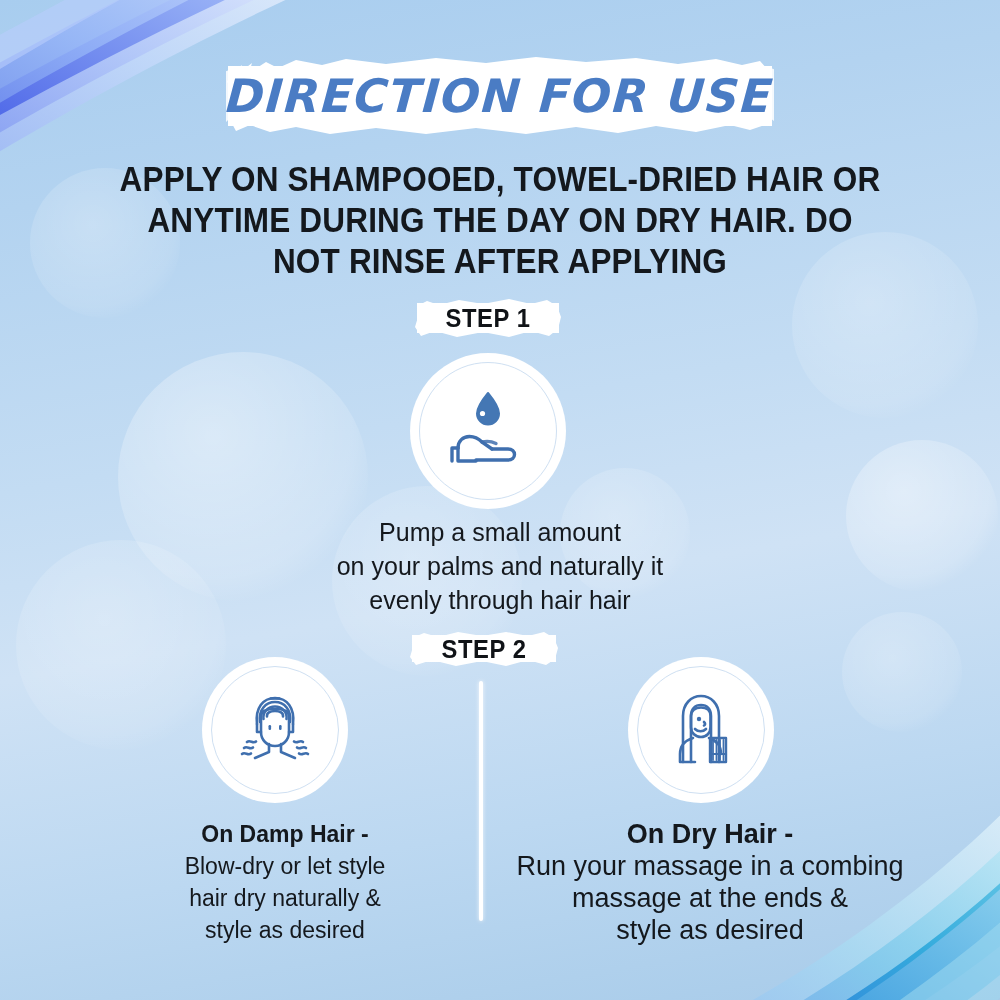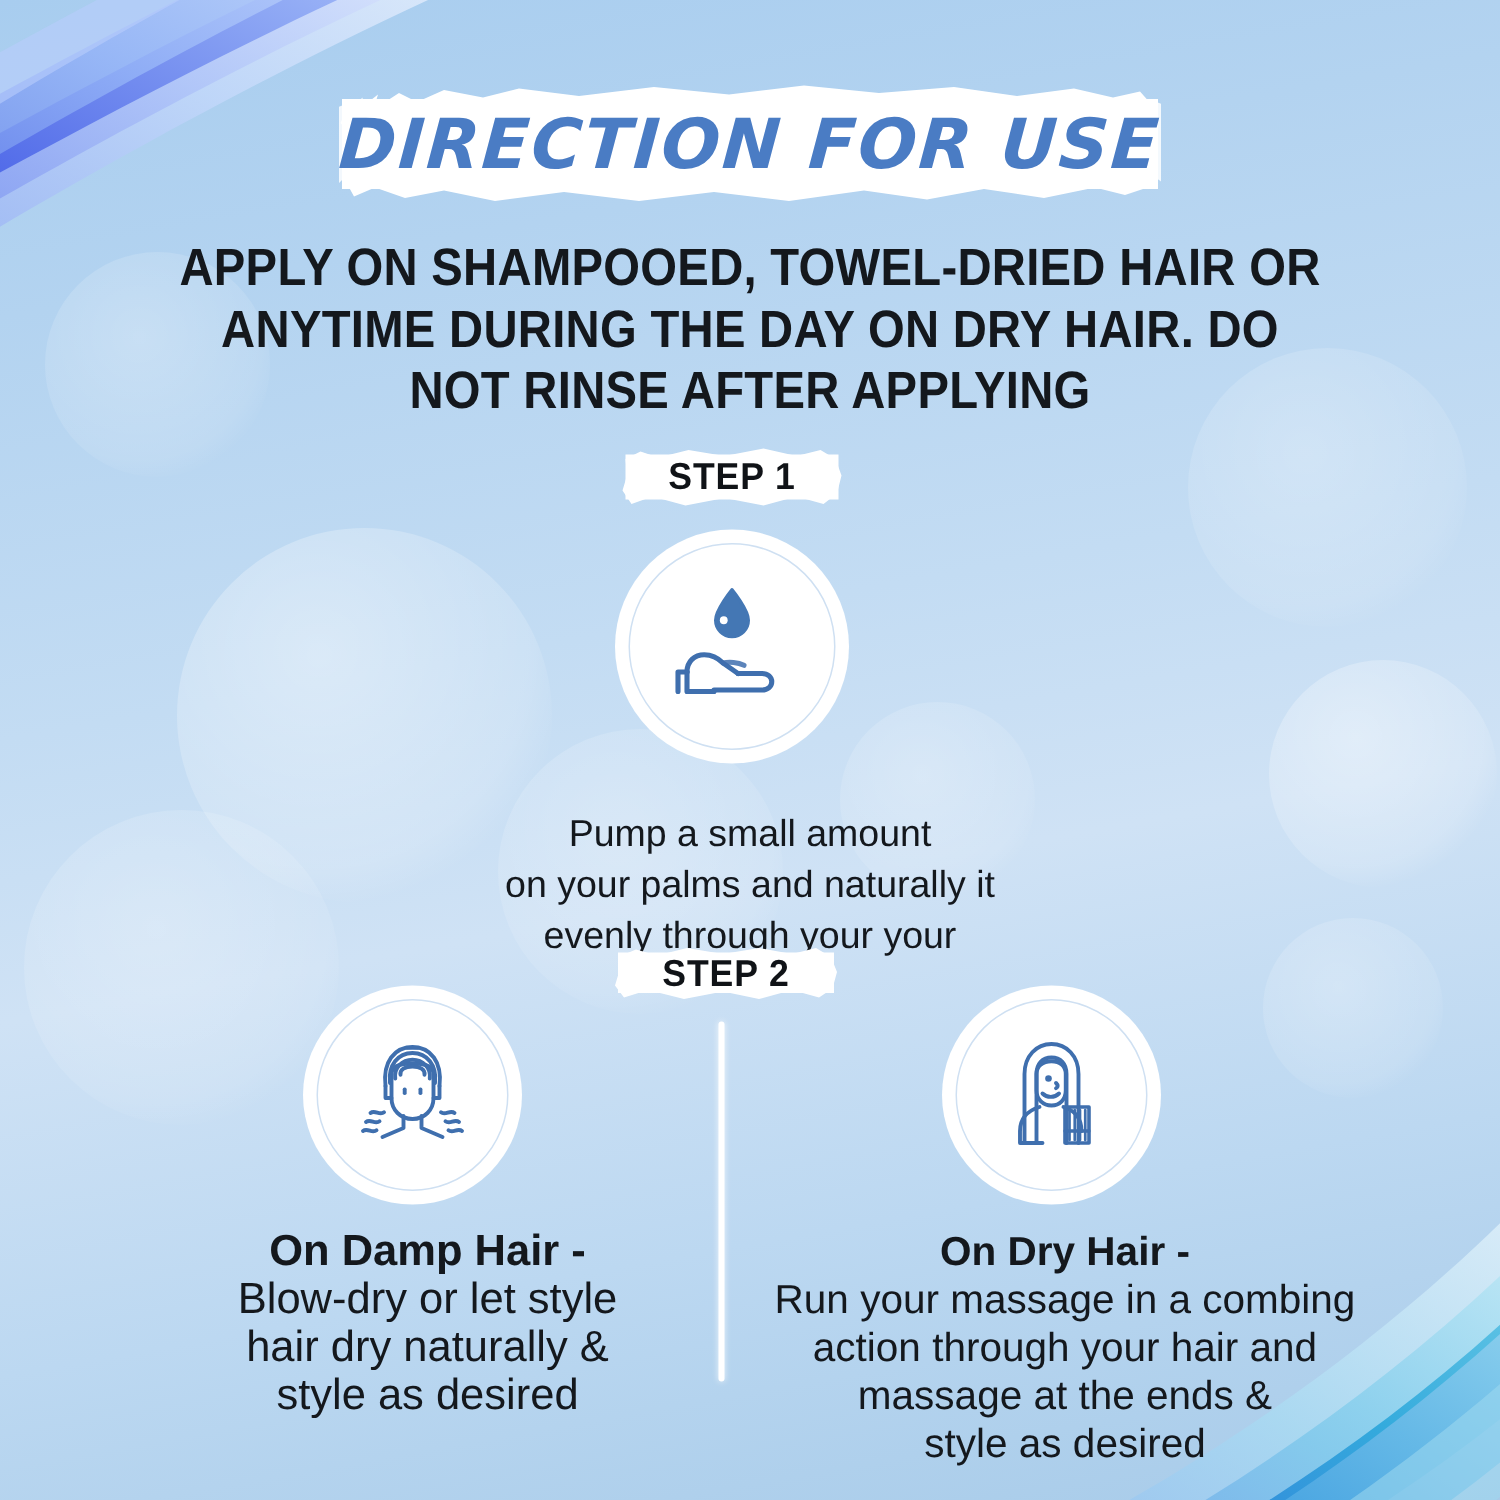--- a/index.html
+++ b/index.html
@@ -119,25 +119,25 @@
 
   
   .caption {
     position:absolute;
     text-align:center;
     font-family:"Liberation Sans", sans-serif;
     color:#14181d;
   }
   #cap-step1 {
     left:250px; top:515px; width:500px;
-    font-size:25px; line-height:34px; font-weight:500;margin-top:24px;
+    font-size:25px; line-height:34px; font-weight:500;
   }
   #cap-damp {
     left:112px; top:818px; width:346px;
-    font-size:29px; line-height:32px;
+    font-size:23px; line-height:32px;
   }
   #cap-dry {
     left:512px; top:818px; width:396px;
     font-size:27px; line-height:32px;
   }
   .cap-head { font-weight:bold; display:block; }
   .cap-line { display:block; }
 
   
   #divider {
@@ -259,21 +259,21 @@
         <path d="M56,70 L72,70 C76,70 78.5,72.5 78.5,75.5 C78.5,78.5 76,81 72,81 L40,81"></path>
         <path d="M22,69 L22,82 L40,82"></path>
         <path d="M46,63 C50,62 56,62.5 60,64.5" opacity=".85"></path>
       </g>
     </svg>
   </div>
 
   <div class="caption" id="cap-step1">
     <span class="cap-line">Pump a small amount</span>
     <span class="cap-line">on your palms and naturally it</span>
-    <span class="cap-line">evenly through your your</span>
+    <span class="cap-line">evenly through hair hair</span>
   </div>
 
   <div class="step-badge" id="step2-badge">
     <svg class="brush" viewBox="0 0 152 42" preserveAspectRatio="none">
       <path fill="#ffffff" d="
         M4,10 L16,5 L30,9 L50,4 L74,8 L98,4 L120,8 L136,4 L146,10
         L150,20 L147,31 L138,37 L120,32 L98,38 L74,33 L48,38 L24,32
         L8,37 L2,29 L5,19 Z"></path>
       <rect x="4" y="7" width="144" height="27" fill="#ffffff"></rect>
     </svg>
@@ -349,18 +349,17 @@
   <div class="caption" id="cap-damp">
     <span class="cap-head">On Damp Hair -</span>
     <span class="cap-line">Blow-dry or let style</span>
     <span class="cap-line">hair dry naturally &amp;</span>
     <span class="cap-line">style as desired</span>
   </div>
 
   <div class="caption" id="cap-dry">
     <span class="cap-head">On Dry Hair -</span>
     <span class="cap-line">Run your massage in a combing</span>
-    <span class="cap-line">action through your hair and</span>
     <span class="cap-line">massage at the ends &amp;</span>
     <span class="cap-line">style as desired</span>
   </div>
 
 </div>
 
 </body></html>

